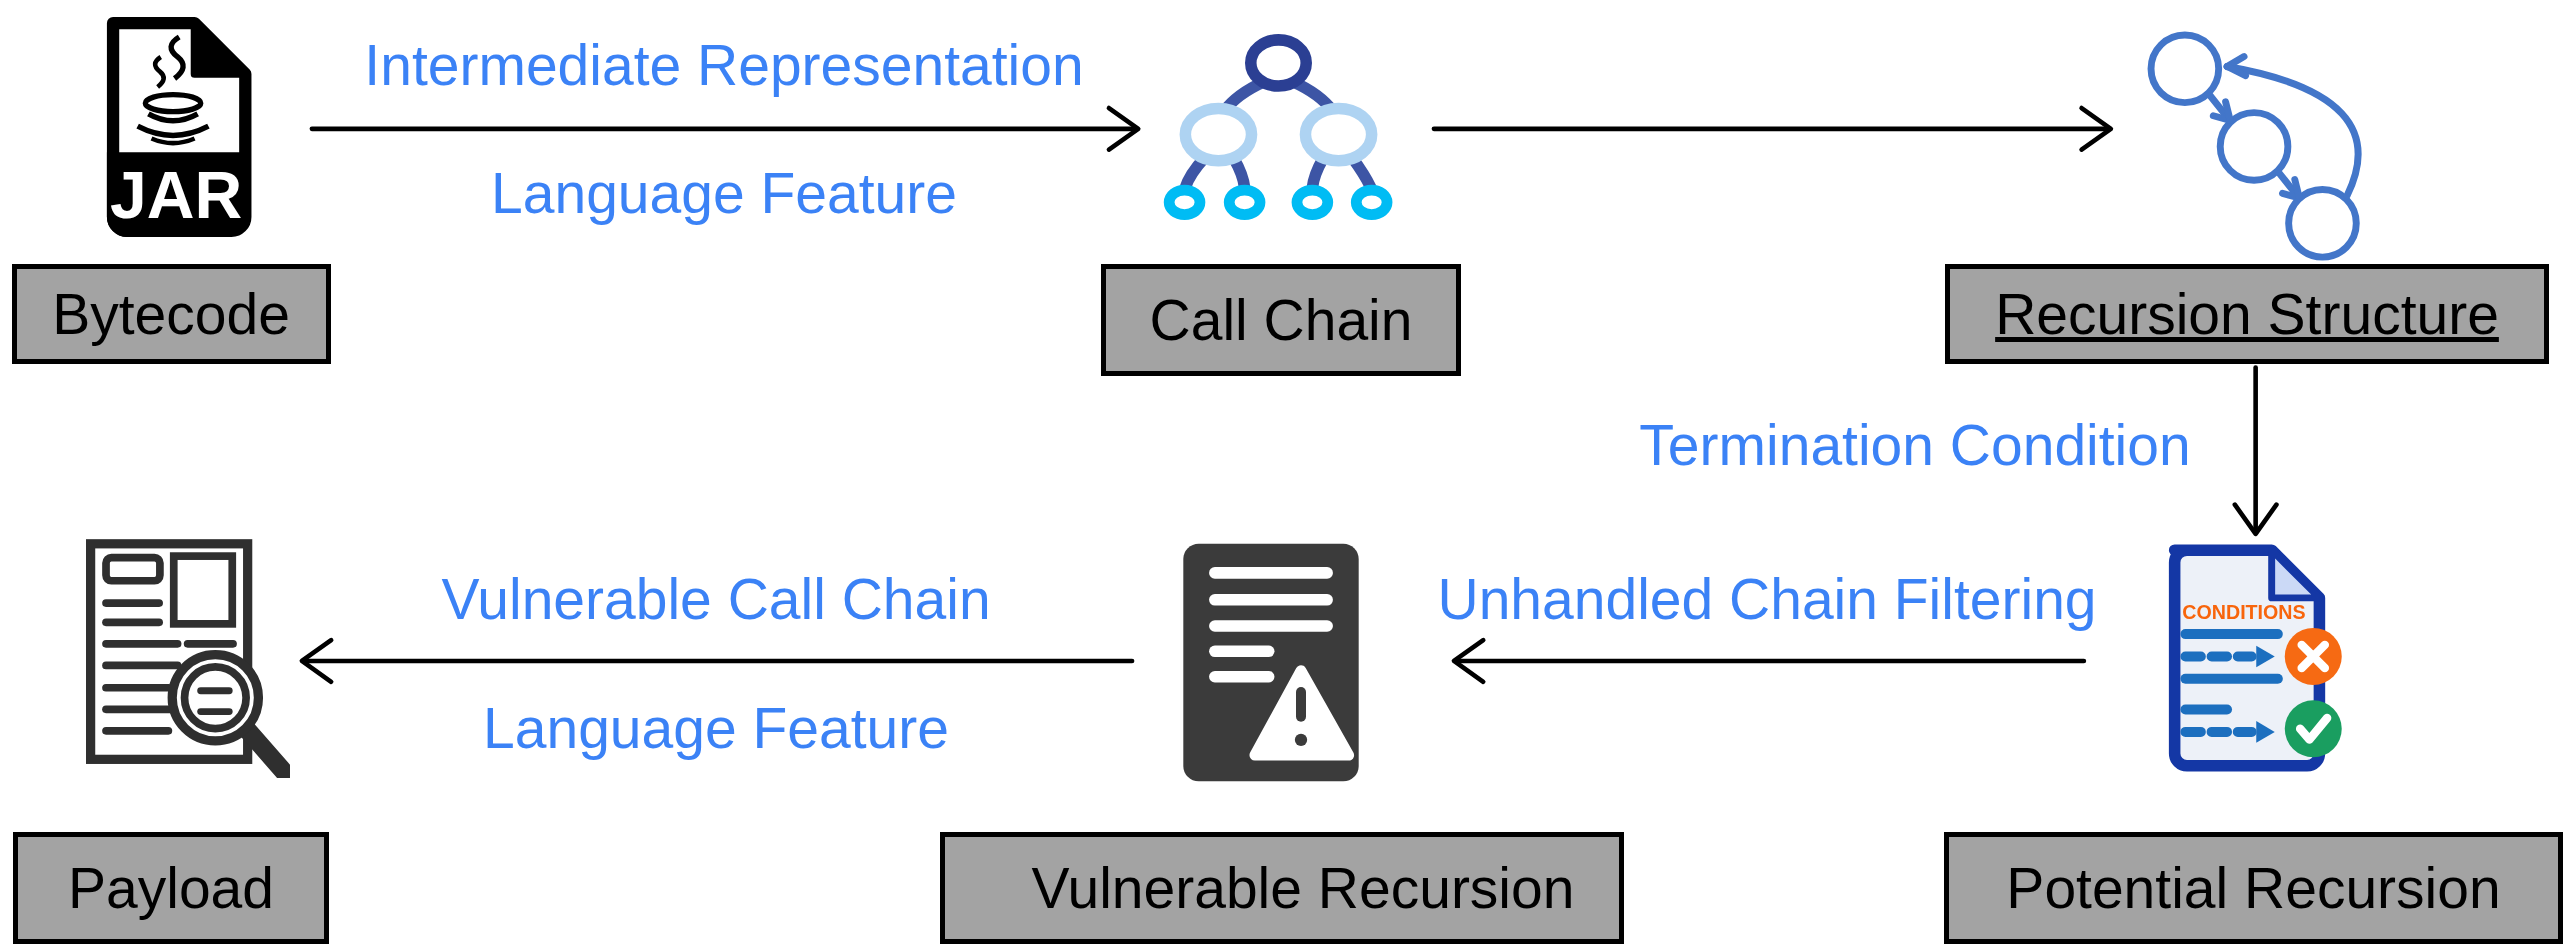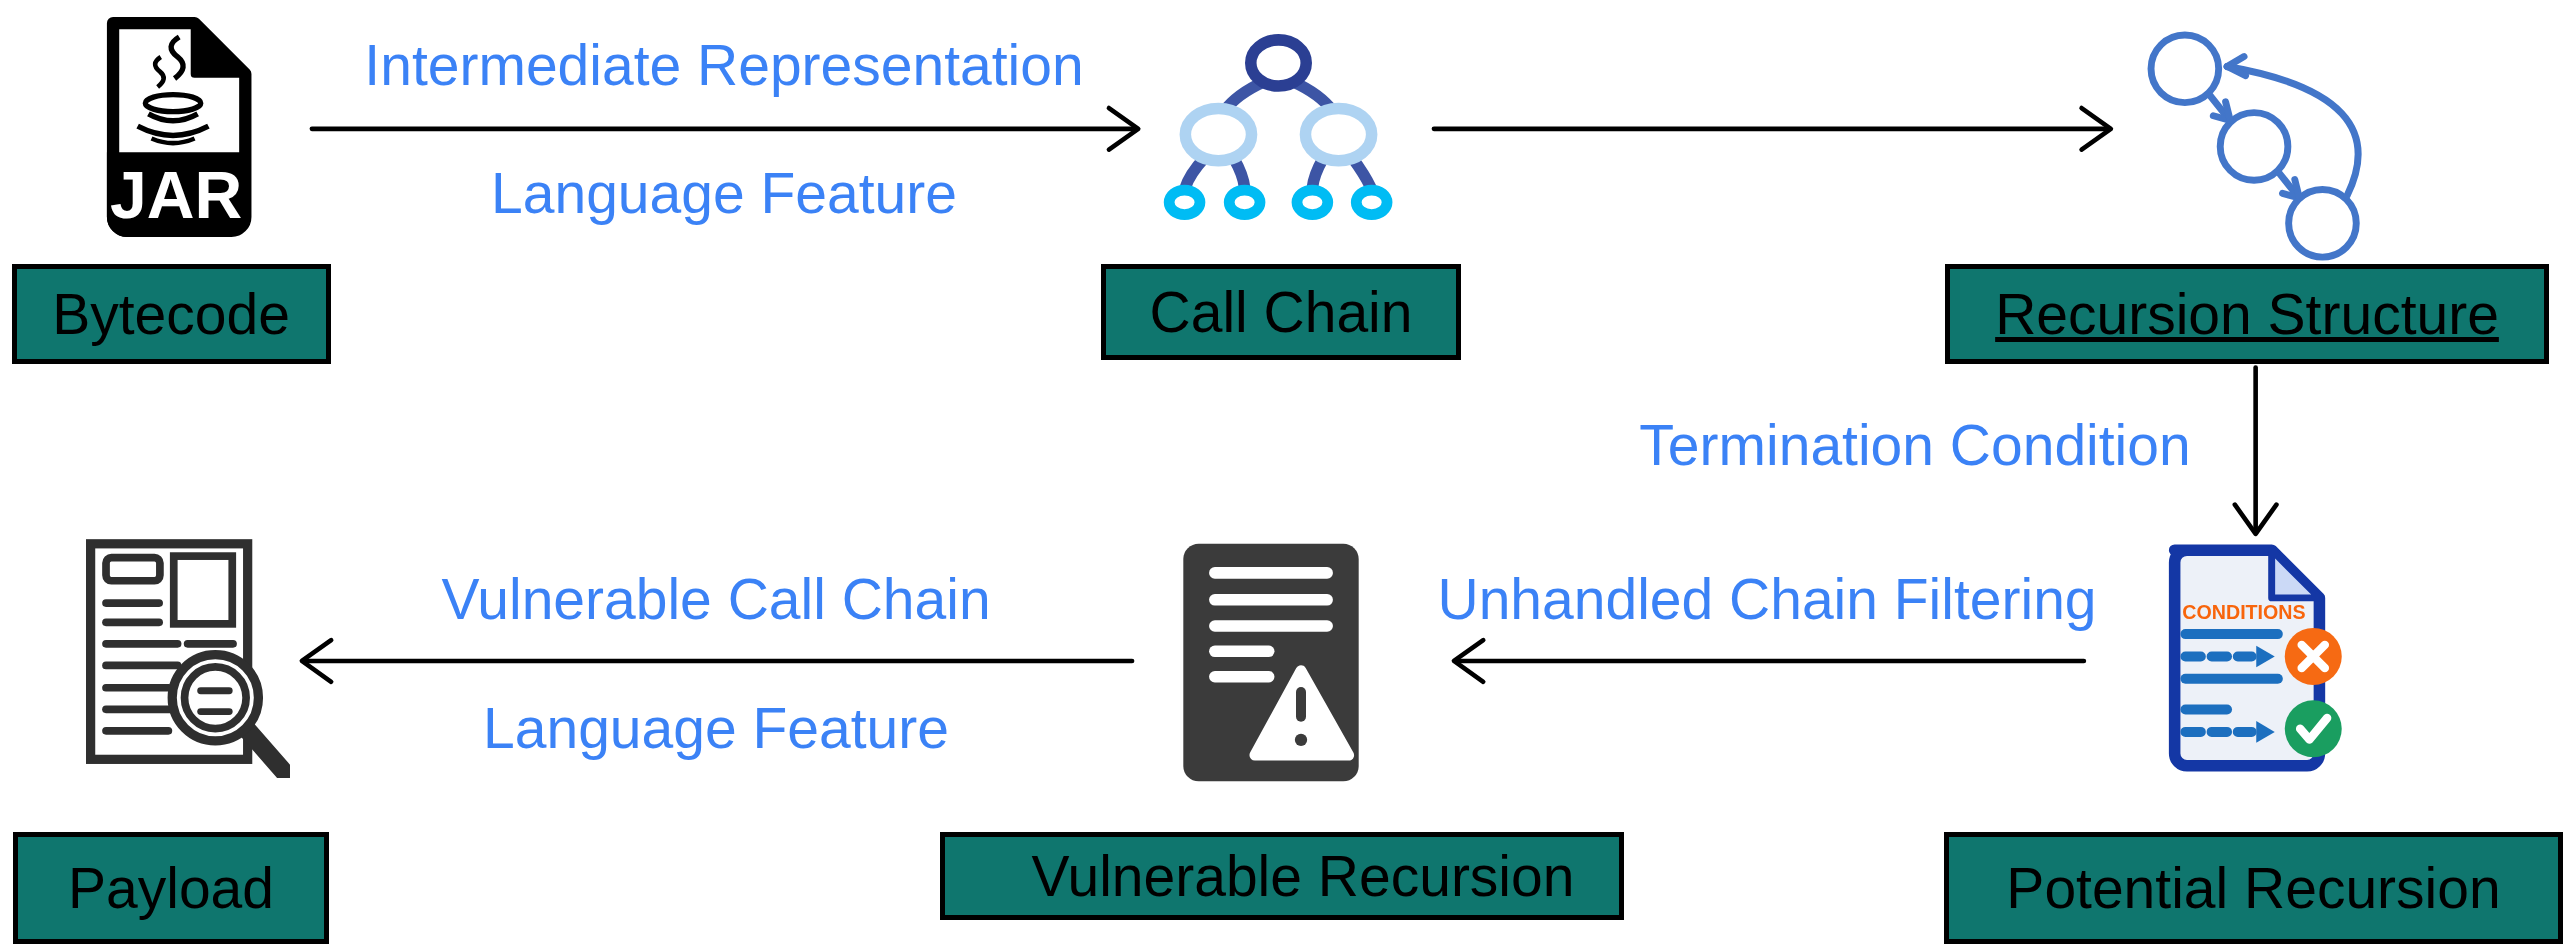--- a/index.html
+++ b/index.html
@@ -1,20 +1,20 @@
 <!DOCTYPE html>
 <html style="font-size:12.3px"><head>
 <meta charset="utf-8">
 <style>
   html,body{margin:0;padding:0;background:#ffffff;}
   body{font-family:"Liberation Sans","DejaVu Sans",sans-serif;}
   #canvas{position:relative;width:2576px;height:950px;background:#ffffff;overflow:hidden;}
   .abs{position:absolute;}
   .stage-box{
-    position:absolute;box-sizing:border-box;border:5.4px solid #000;background:#0f766e;
+    position:absolute;box-sizing:border-box;border:5.4px solid #000;background:#a3a3a3;
     display:flex;align-items:center;justify-content:center;
     font-size:57px;color:#000;white-space:nowrap;
   }
   .edge-label{
     position:absolute;transform:translateX(-50%);
     font-size:57px;color:#3b82f6;white-space:nowrap;text-align:center;
   }
   svg{display:block;}
 </style>
 </head>
@@ -143,30 +143,30 @@
       <circle cx="168" cy="206" r="56" fill="#ffffff" stroke="#2F2F2F" stroke-width="12"></circle>
       <circle cx="168" cy="206" r="40" fill="#ffffff" stroke="#2F2F2F" stroke-width="10"></circle>
       <path d="M149 197 H186" stroke="#2F2F2F" stroke-width="9" stroke-linecap="round"></path>
       <path d="M149 224 H186" stroke="#2F2F2F" stroke-width="9" stroke-linecap="round"></path>
     </g>
   </svg>
 
   <div class="stage-box" style="left:11.6px;top:264px;width:319px;height:100px;">
     <span>Bytecode</span>
   </div>
-  <div class="stage-box" style="left:1101px;top:264px;width:360px;height:96px;">
+  <div class="stage-box" style="left:1101px;top:264px;width:360px;height:112px;">
     <span>Call Chain</span>
   </div>
   <div class="stage-box" style="left:1945px;top:264px;width:604px;height:100px;text-decoration:underline;">
     <span>Recursion Structure</span>
   </div>
   <div class="stage-box" style="left:13px;top:832px;width:316px;height:112px;">
     <span>Payload</span>
   </div>
-  <div class="stage-box" style="left:940px;top:832px;width:684px;height:88px;padding-left:42px;">
+  <div class="stage-box" style="left:940px;top:832px;width:684px;height:112px;padding-left:42px;">
     <span>Vulnerable Recursion</span>
   </div>
   <div class="stage-box" style="left:1944px;top:832px;width:619px;height:112px;align-items:center;">
     <span>Potential Recursion</span>
   </div>
 
   <div class="edge-label" style="left:724px;top:32px;">Intermediate Representation</div>
   <div class="edge-label" style="left:724px;top:160px;">Language Feature</div>
   <div class="edge-label" style="left:1915px;top:412px;">Termination Condition</div>
   <div class="edge-label" style="left:1767px;top:566px;">Unhandled Chain Filtering</div>

